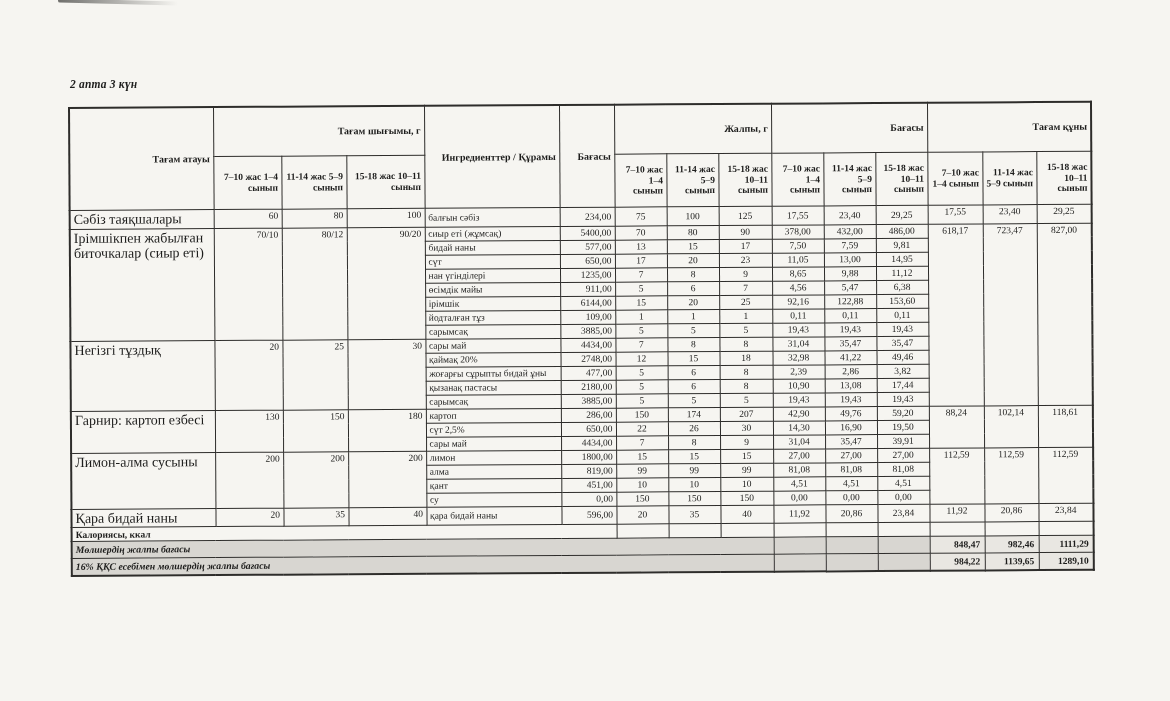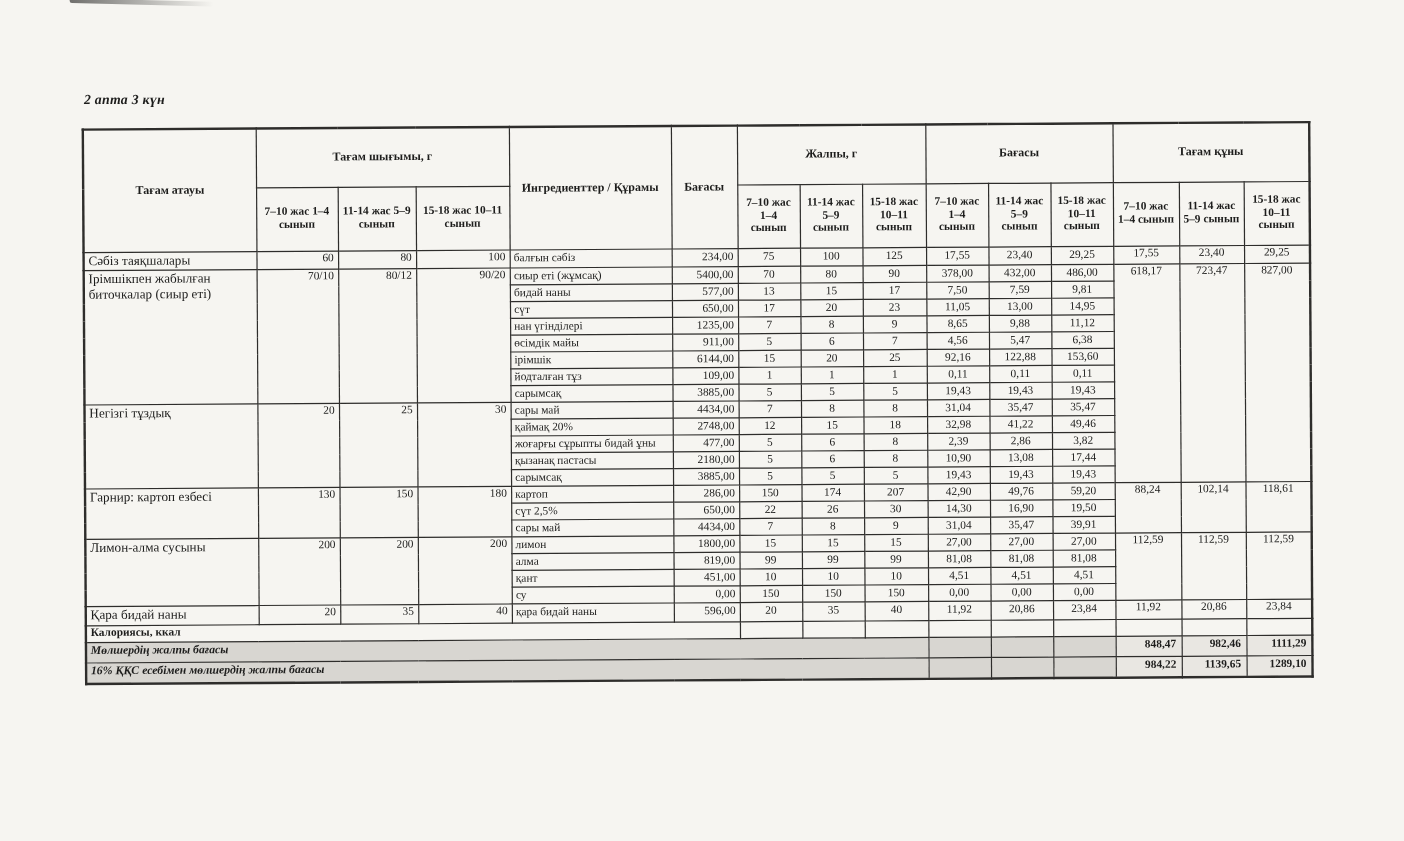--- a/index.html
+++ b/index.html
@@ -14,25 +14,25 @@
     transform:rotate(1.4deg); border-radius:2px;
   }
   .doc-title { position:absolute; left:70px; top:78px; font-size:11.5px; font-weight:bold; letter-spacing:.2px;font-style:italic; }
   .tbl-wrap { position:absolute; left:68px; top:107px; transform:rotate(-0.35deg); transform-origin:0 0; }
   table { border-collapse:collapse; table-layout:fixed; width:1022px; }
   th, td {
     border:1px solid #2e2d2b; padding:1px 3px;
     font-size:9.5px; line-height:1.12; overflow:hidden; word-wrap:break-word;
   }
   table { border:2px solid #2e2d2b; }
-  thead th { font-weight:bold; text-align:center; vertical-align:middle; background:transparent; }
+  thead th { font-weight:bold; text-align:right; vertical-align:middle; background:transparent; }
   tr.h1 th { height:46px; font-size:10px; }
   tr.h2 th { height:50px; font-size:9.5px; }
   tbody tr { height:14px; }
-  td.c-dish { text-align:left; vertical-align:top; font-size:11px; }
+  td.c-dish { text-align:left; vertical-align:top; font-size:14px; }
   td.c-por  { text-align:right; vertical-align:top; }
   td.c-ing  { text-align:left; }
   td.c-price{ text-align:right; padding-right:3px; }
   td.c-num  { text-align:center; }
   td.c-cost { text-align:center; vertical-align:top; }
   tr.f-cal td { font-weight:bold; }
   tr.f-cal td.c-flabel { text-align:left; }
   tr.f-total td, tr.f-vat td { background:#d8d6d1; height:14px; }
   tr.f-total td.c-flabel, tr.f-vat td.c-flabel {
     text-align:left; font-weight:bold; font-style:italic; font-size:9.8px;

